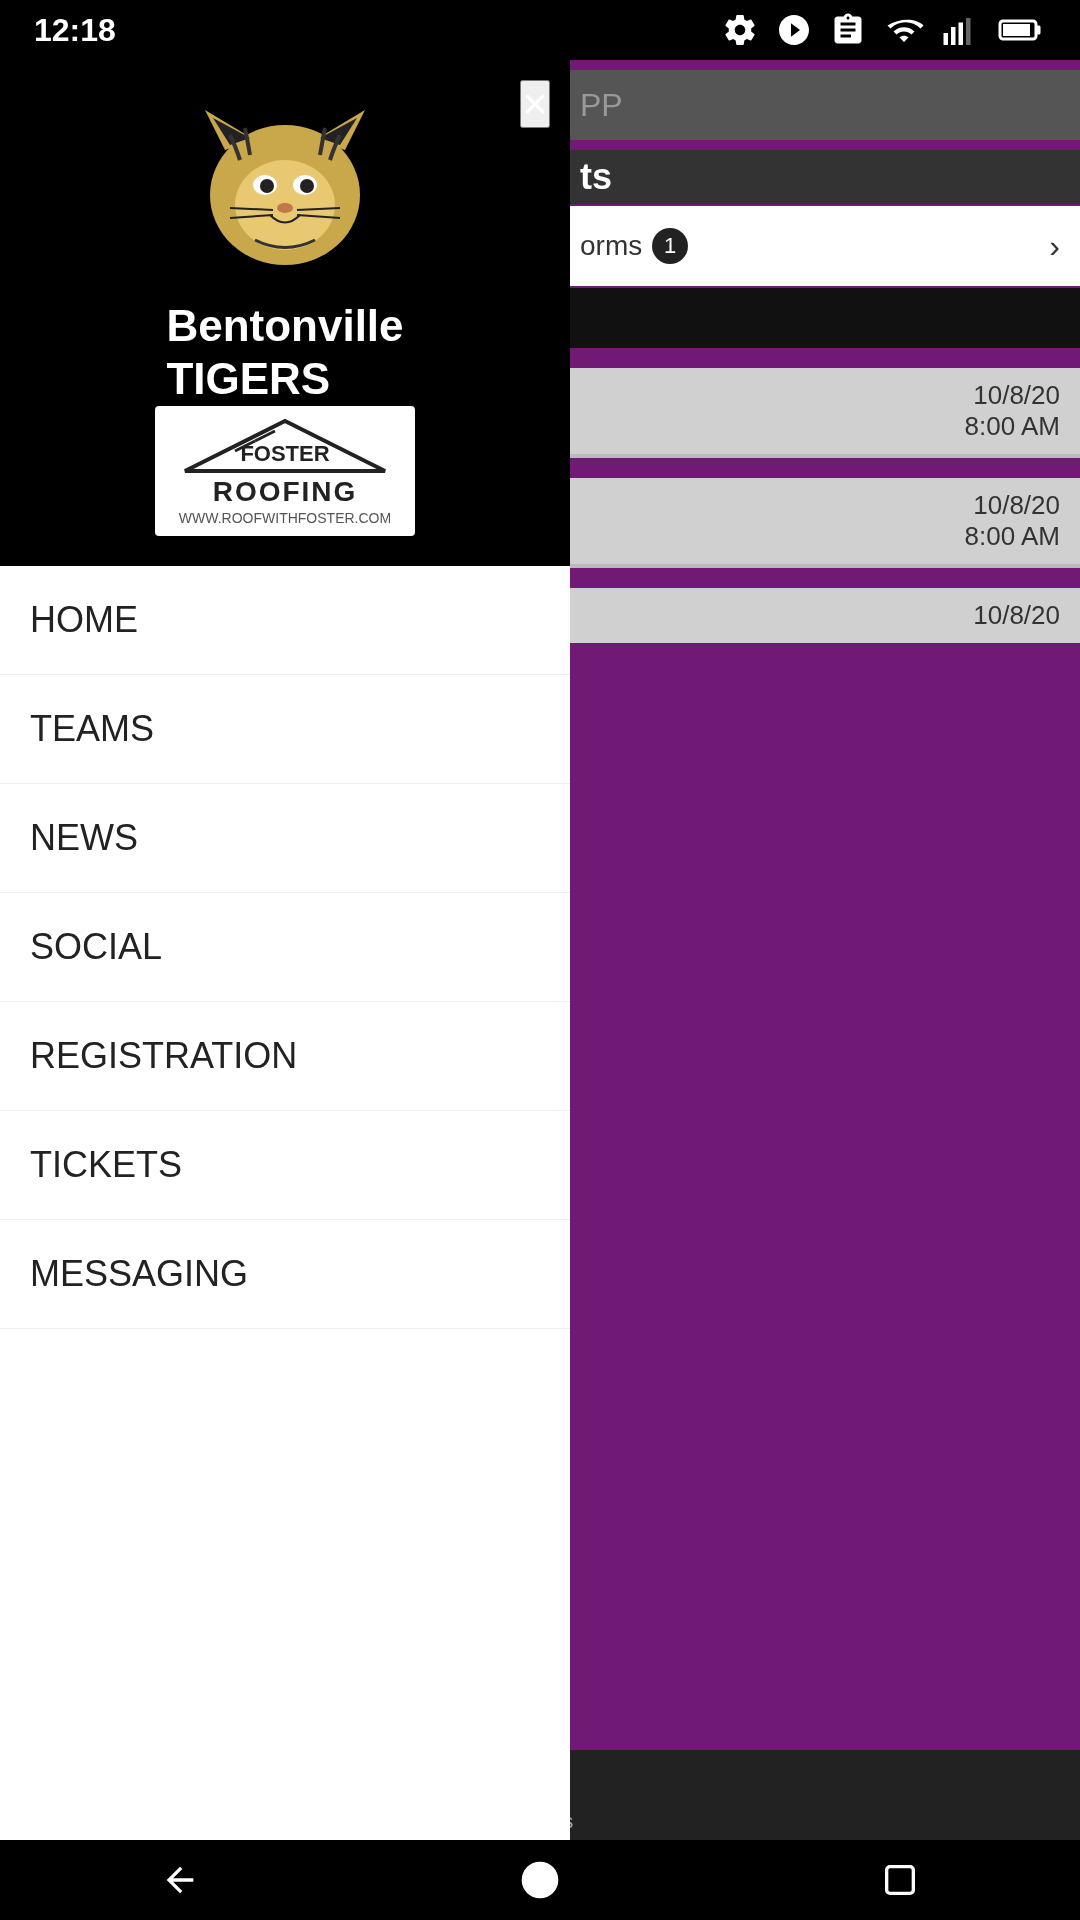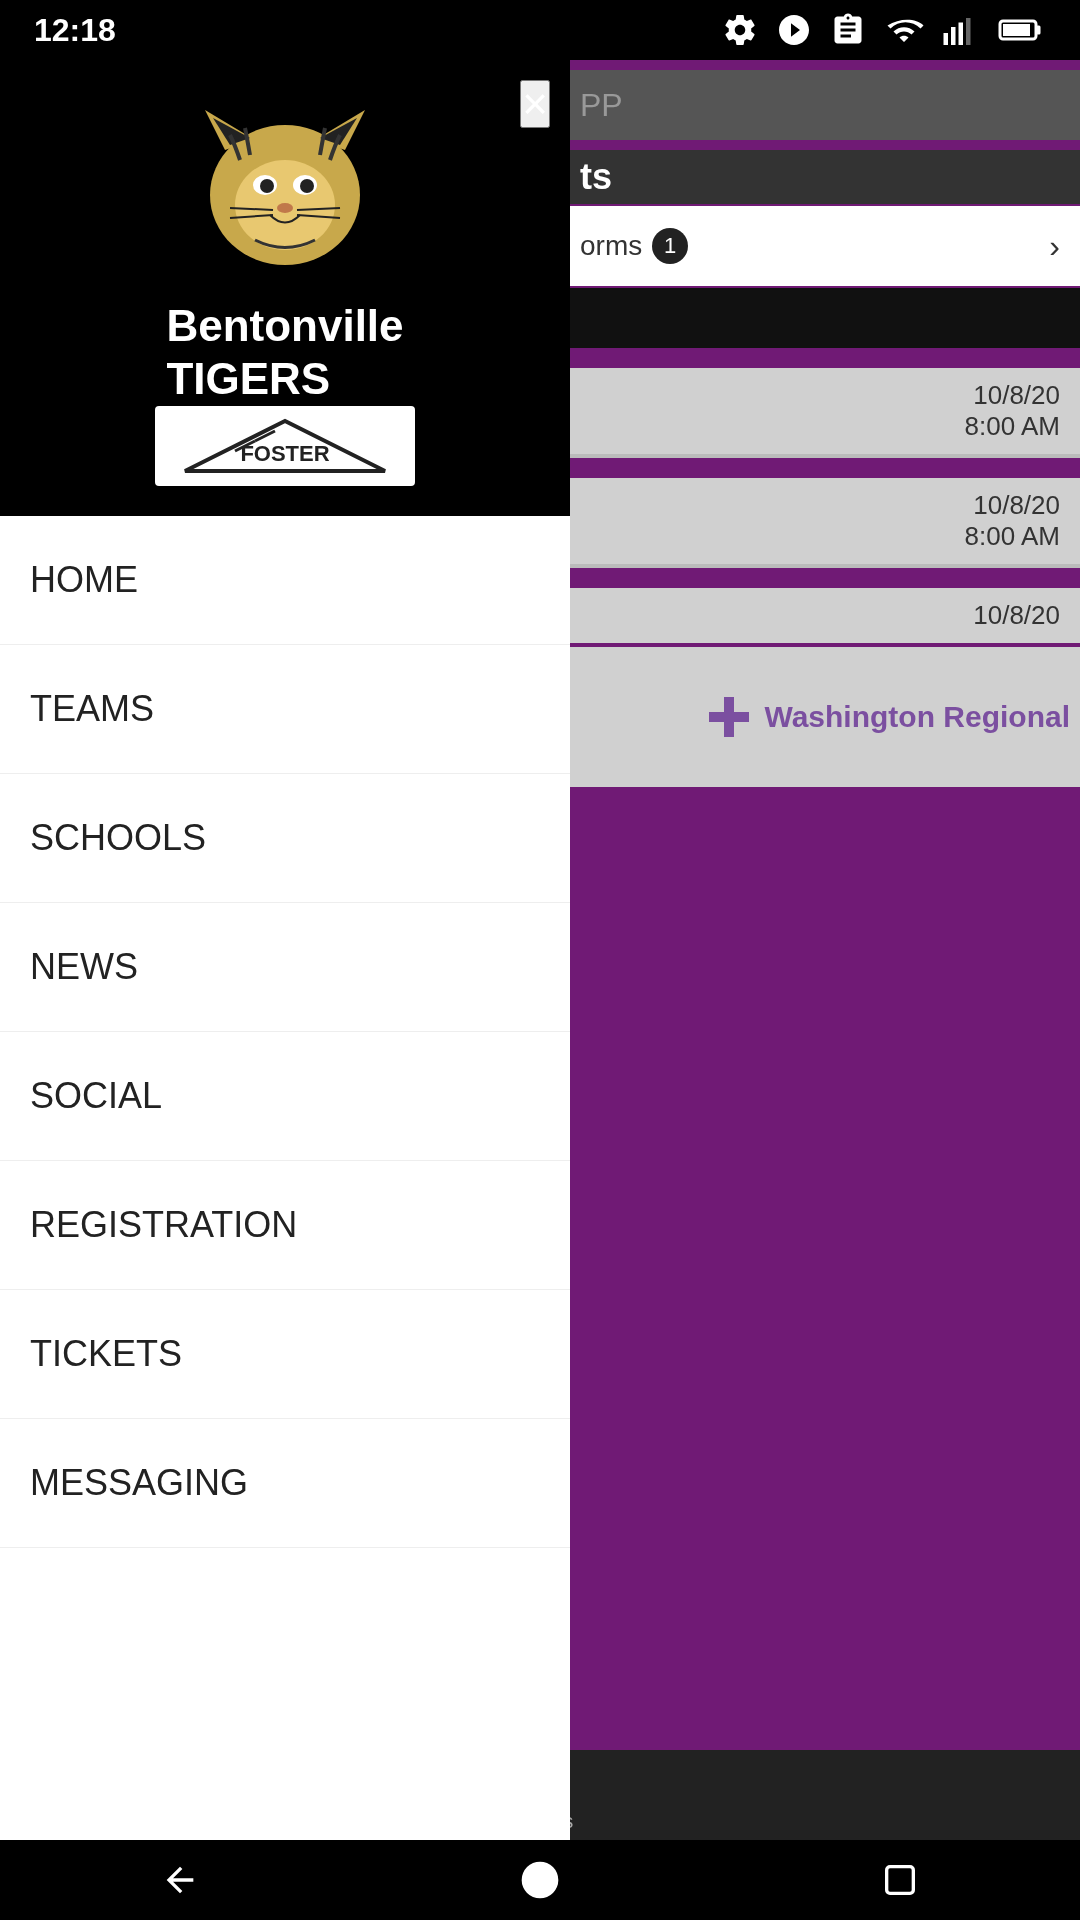--- a/index.html
+++ b/index.html
@@ -253,21 +253,21 @@
     
     .drawer-menu {
       background: #fff;
       flex: 1;
       overflow-y: auto;
       display: flex;
       flex-direction: column;
     }
 
     .menu-item {
-      padding: 43px 30px;
+      padding: 33px 30px;
       font-size: 36px;
       color: #222;
       border-bottom: 1px solid #eee;
       cursor: pointer;
       display: flex;
       align-items: center;
     }
 
     
     .nav-bar {
@@ -389,33 +389,20 @@
     <div style="height:4px; background:#bbb;"></div>
     <div class="right-event-row">
       <div class="event-date">10/8/20</div>
       <div class="event-date">8:00 AM</div>
     </div>
     <div style="height:4px; background:#bbb;"></div>
     <div class="right-event-row">
       <div class="event-date">10/8/20</div>
     </div>
 
-    <div class="right-sponsor-area">
-      <div class="sponsor-logo">
-
-        <svg width="50" height="50" viewBox="0 0 50 50">
-          <rect x="20" y="5" width="10" height="40" fill="#7b4fa0"></rect>
-          <rect x="5" y="20" width="40" height="10" fill="#7b4fa0"></rect>
-        </svg>
-        <div class="sponsor-text">
-          <span>Washington</span>
-          <span>Regional</span>
-        </div>
-      </div>
-    </div>
   </div>
 </div>
 
 <div class="sidebar">
 
   <div class="sidebar-icon">
     <svg width="45" height="45" viewBox="0 0 24 24" fill="white">
         <path d="M10 20v-6h4v6h5v-8h3L12 3 2 12h3v8z"></path>
       </svg>
   </div>
@@ -511,32 +498,33 @@
     <div class="sponsor-banner">
 
       <svg class="roof-svg" width="220" height="60" viewBox="0 0 220 60">
 
         <polygon points="10,55 110,5 210,55" fill="none" stroke="#222" stroke-width="4"></polygon>
 
         <line x1="60" y1="35" x2="80" y2="25" stroke="#222" stroke-width="3"></line>
         <line x1="80" y1="25" x2="100" y2="15" stroke="#222" stroke-width="3"></line>
         <text x="110" y="45" text-anchor="middle" font-size="22" font-weight="bold" fill="#222" font-family="Arial">FOSTER</text>
       </svg>
+      <div class="foster-text">
+        <span class="foster-roofing">ROOFING</span>
+        <span class="foster-website">WWW.ROOFWITHFOSTER.COM</span>
+      </div>
     </div>
   </div>
 
   <div class="drawer-menu">
     <div class="menu-item">
       <span>HOME</span>
     </div>
     <div class="menu-item">
       <span>TEAMS</span>
-    </div>
-    <div class="menu-item">
-      <span>SCHOOLS</span>
     </div>
     <div class="menu-item">
       <span>NEWS</span>
     </div>
     <div class="menu-item">
       <span>SOCIAL</span>
     </div>
     <div class="menu-item">
       <span>REGISTRATION</span>
     </div>

